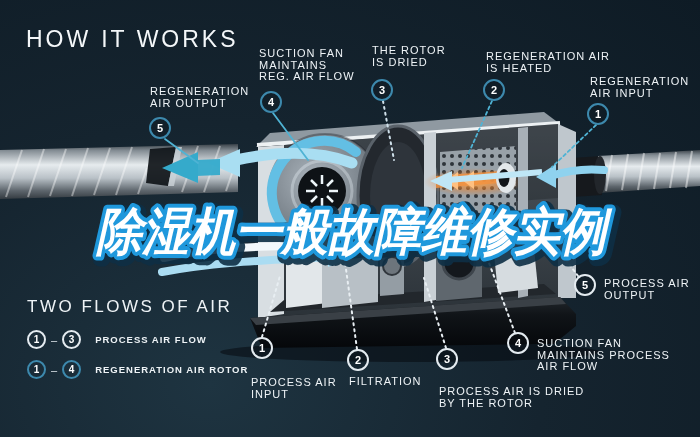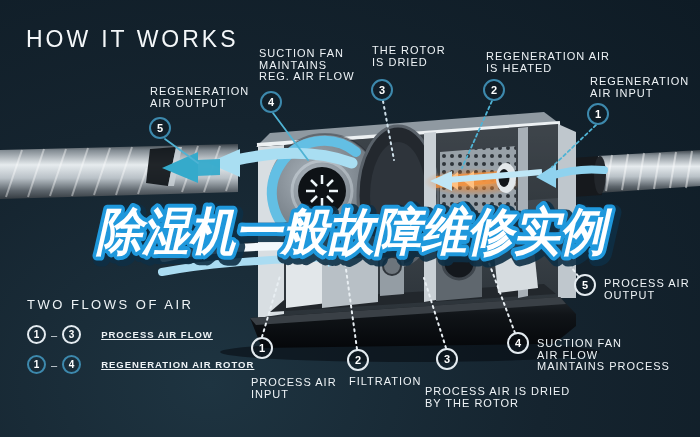--- a/index.html
+++ b/index.html
@@ -22,29 +22,29 @@
 
   .callout{color:var(--text);font-size:11px;font-weight:400;letter-spacing:1px;line-height:11.5px;white-space:nowrap;}
   .badge{
     width:22px;height:22px;border-radius:50%;border:2px solid #e4ebf0;
     color:#fff;font-size:11px;font-weight:700;display:flex;align-items:center;justify-content:center;
     background:rgba(10,20,28,.25);box-sizing:border-box;
   }
   .badge.blue{border-color:var(--accent_blue);}
 
   .legend{left:27px;top:297px;color:var(--text);}
-  .legend-title{font-size:13px;font-weight:400;letter-spacing:2.5px;margin-bottom:13px;white-space:nowrap;}
+  .legend-title{font-size:17px;font-weight:400;letter-spacing:2.5px;margin-bottom:13px;white-space:nowrap;}
   .legend-row{display:flex;align-items:center;margin-bottom:11px;}
   .mini{
     width:19px;height:19px;border-radius:50%;border:2px solid #e4ebf0;box-sizing:border-box;
     color:#fff;font-size:10px;font-weight:700;display:flex;align-items:center;justify-content:center;flex:0 0 auto;
   }
   .mini.blue{border-color:var(--accent_blue);}
   .legend .dash{margin:0 5px;font-size:11px;color:#dfe7ec;}
-  .legend-label{margin-left:20px;font-size:9.5px;font-weight:700;letter-spacing:1px;white-space:nowrap;text-decoration:underline;}
+  .legend-label{margin-left:14px;font-size:9.5px;font-weight:700;letter-spacing:1px;white-space:nowrap;}
 </style>
 </head>
 <body>
 
 <div class="stage">
 
   <svg class="illus" viewBox="0 0 700 437">
     <defs>
       <linearGradient id="ductG" x1="0" y1="0" x2="0" y2="1">
         <stop offset="0" stop-color="#3a4249"></stop>
@@ -227,24 +227,24 @@
   <div class="ui callout" style="left:590px;top:76px">
     <div>REGENERATION</div>
     <div>AIR INPUT</div>
   </div>
   <div class="ui callout" style="left:604px;top:278px">
     <div>PROCESS AIR</div>
     <div>OUTPUT</div>
   </div>
   <div class="ui callout" style="left:537px;top:338px">
     <div>SUCTION FAN</div>
+    <div>MAINTAINS PROCESS</div>
     <div>AIR FLOW</div>
-    <div>MAINTAINS PROCESS</div>
-  </div>
-  <div class="ui callout" style="left:425px;top:386px">
+  </div>
+  <div class="ui callout" style="left:439px;top:386px">
     <div>PROCESS AIR IS DRIED</div>
     <div>BY THE ROTOR</div>
   </div>
   <div class="ui callout" style="left:349px;top:376px">
     <div>FILTRATION</div>
   </div>
   <div class="ui callout" style="left:251px;top:377px">
     <div>PROCESS AIR</div>
     <div>INPUT</div>
   </div>

